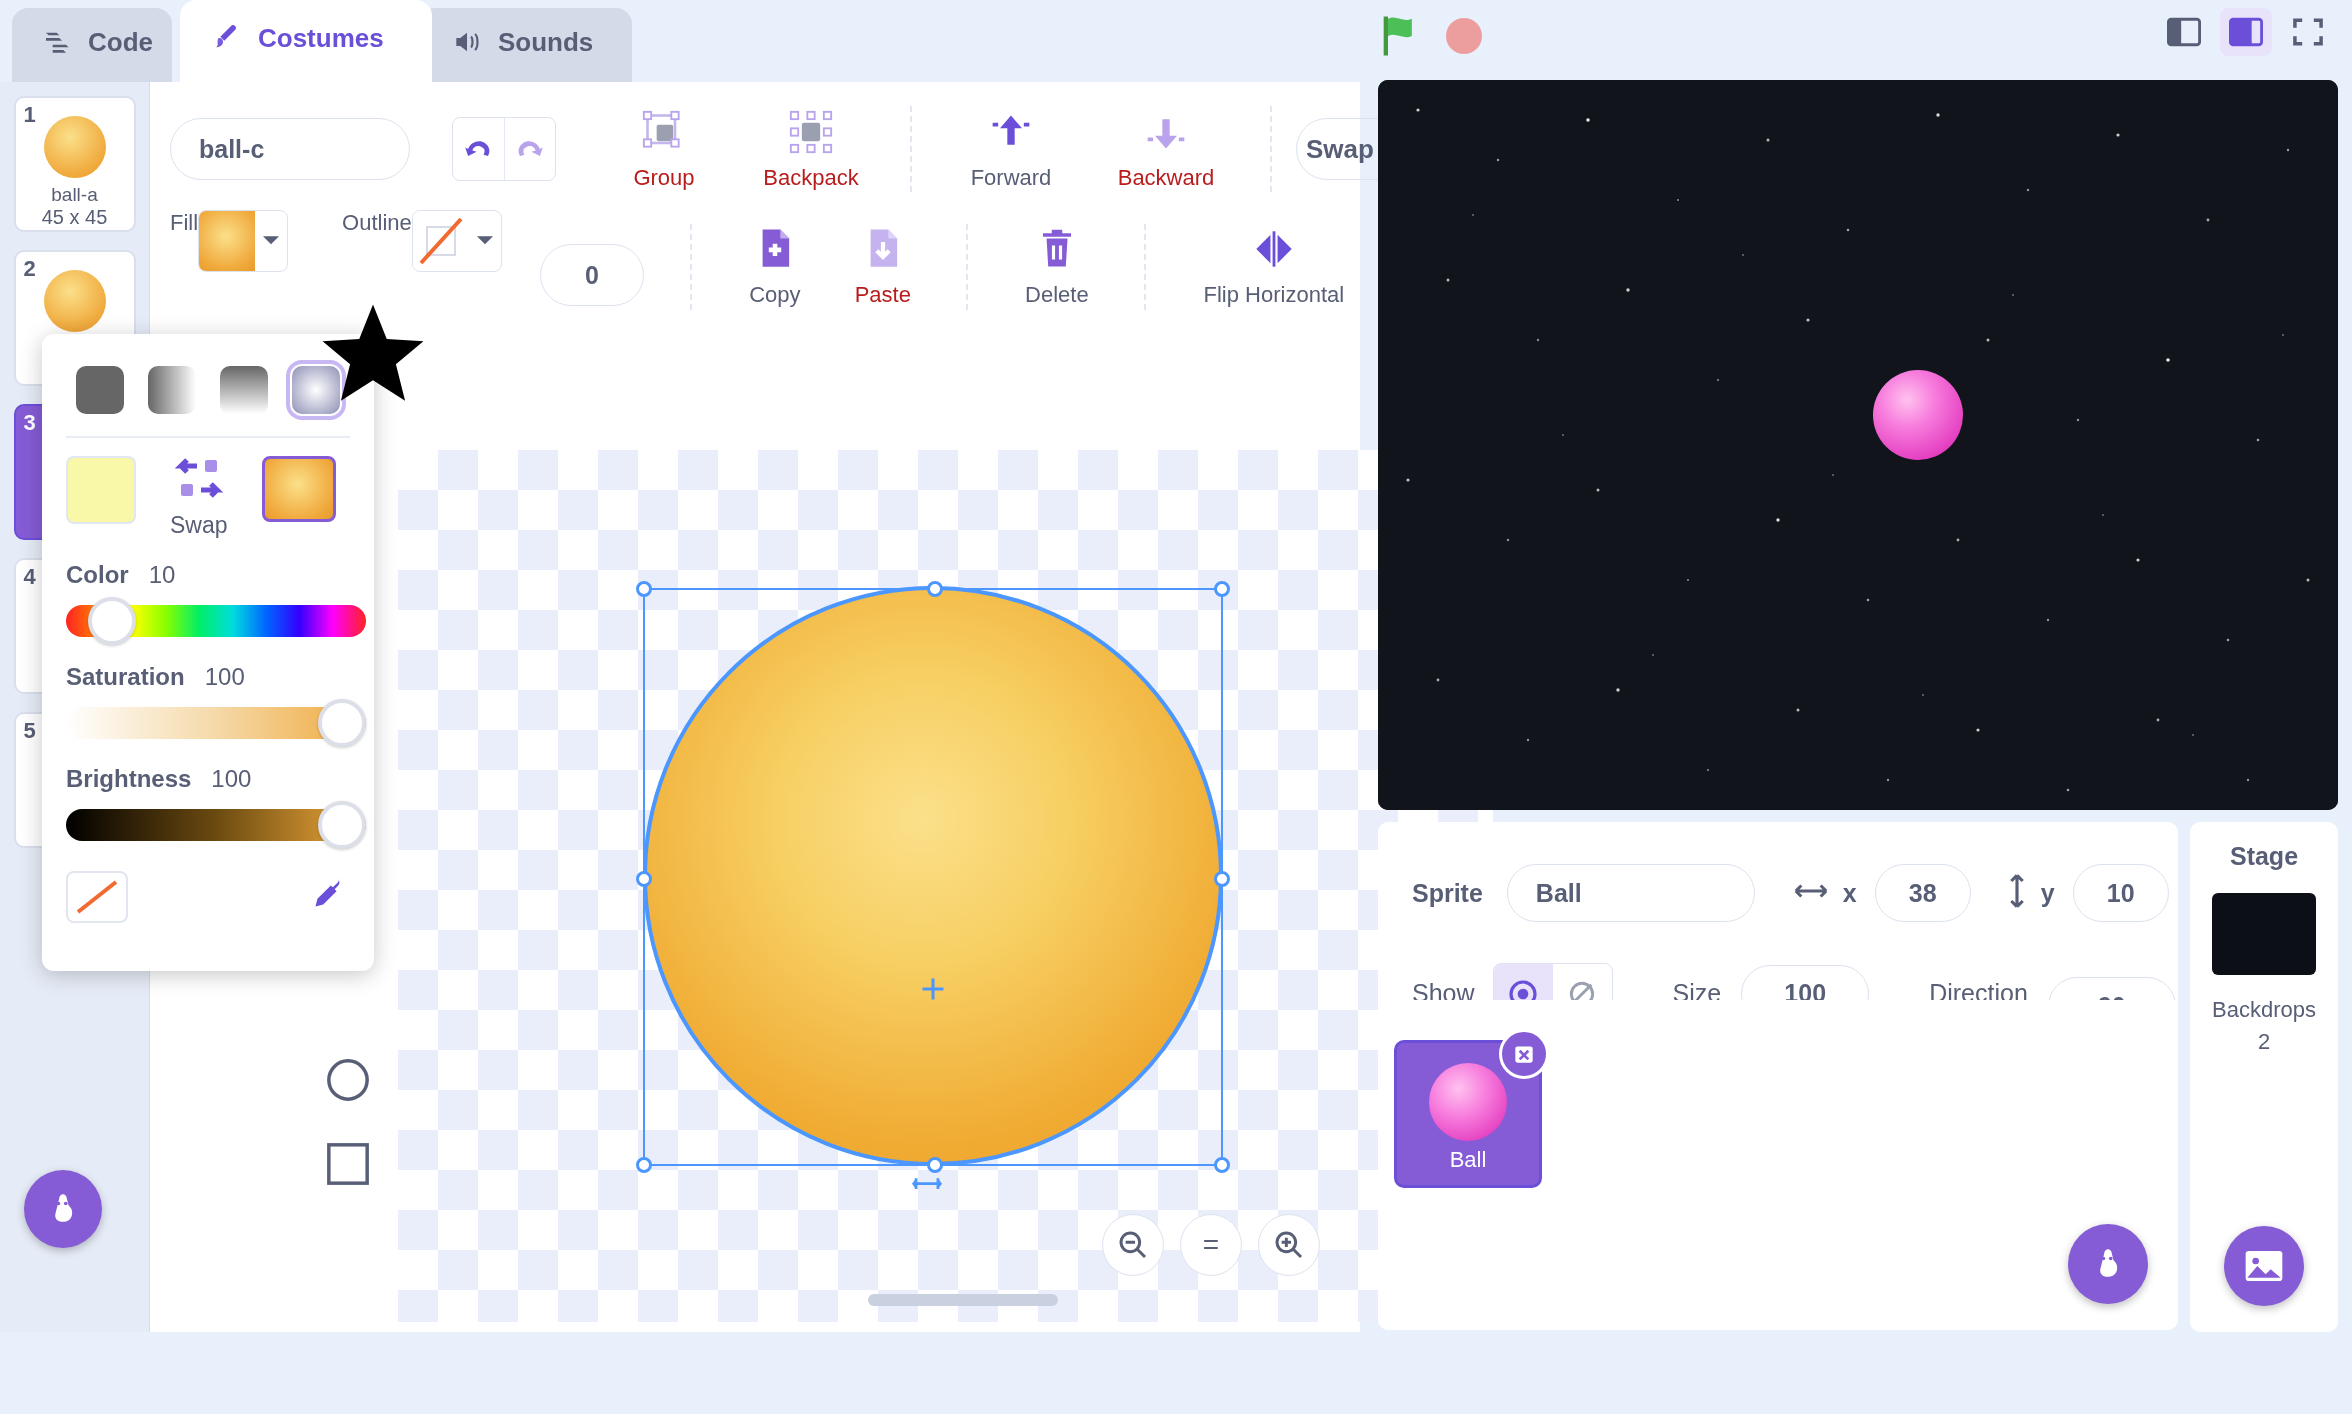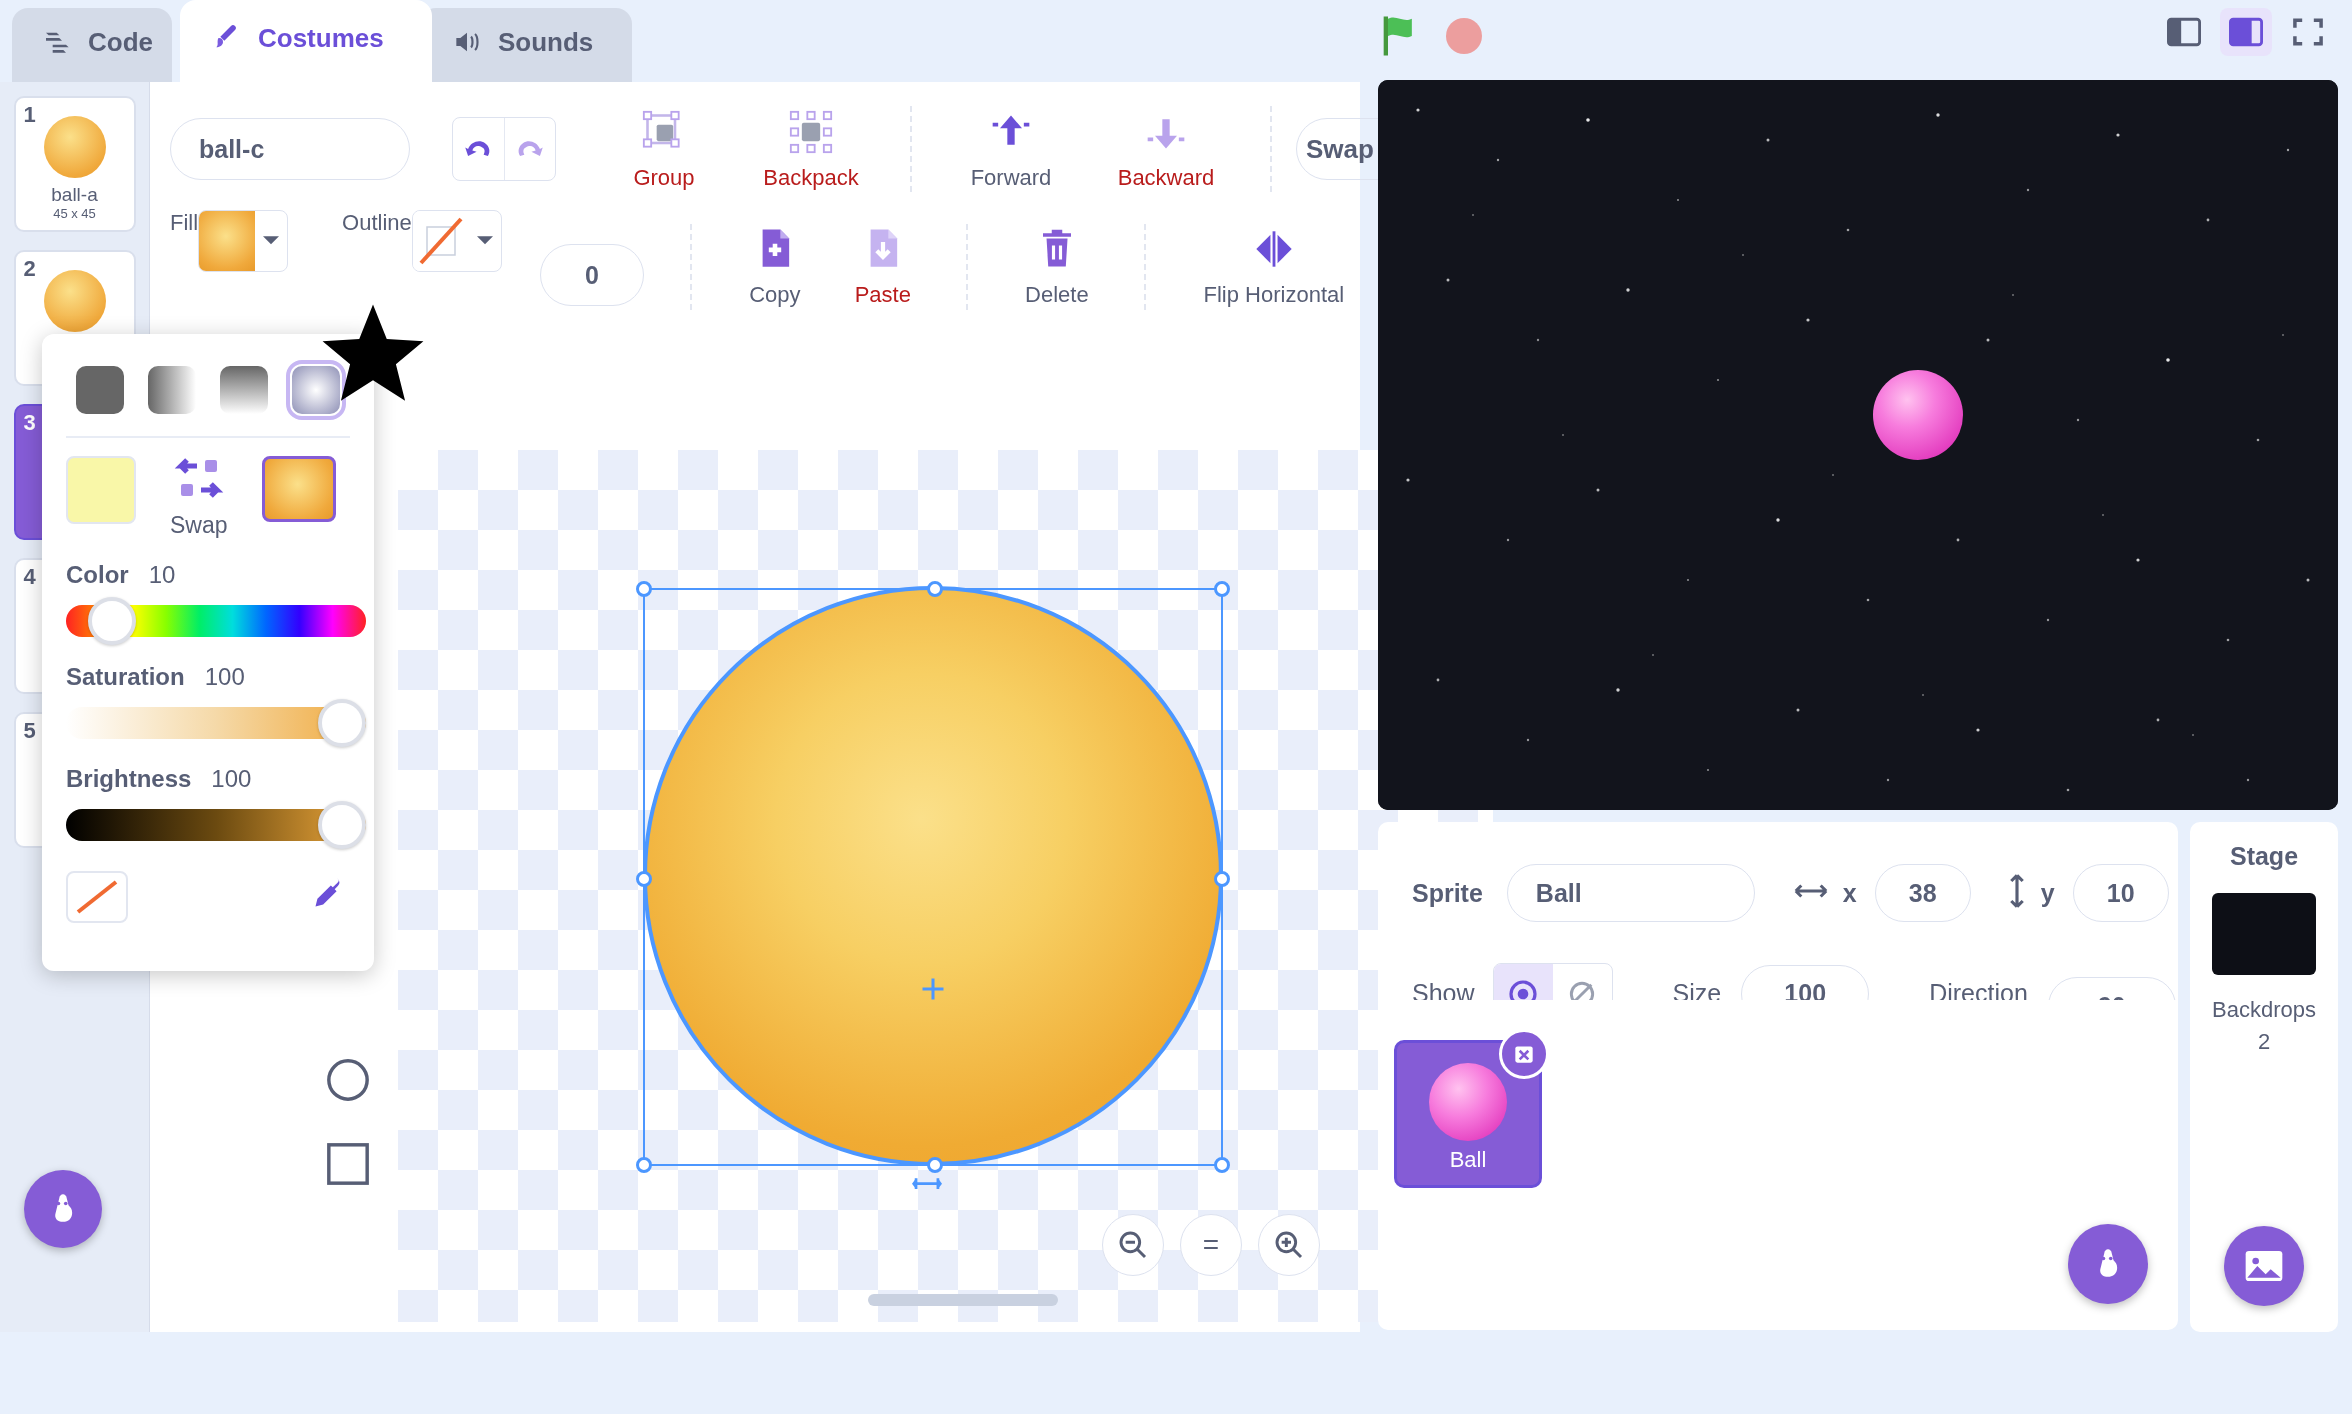--- a/index.html
+++ b/index.html
@@ -44,21 +44,21 @@
     background:#fff; border-radius:10px; border:2px solid #d9dfec;
     display:flex; flex-direction:column; align-items:center; justify-content:flex-start;
   }
   .costitem.sel { background:#855cd6; border-color:#6b4fd8; }
   .costitem .num {
     position:absolute; left:8px; top:4px; font-size:22px; color:#575e75; font-weight:bold;
   }
   .costitem.sel .num { color:#fff; }
   .costthumb { margin-top:18px; width:70px; height:62px; display:flex;align-items:center;justify-content:center;}
   .costname { font-size:19px; color:#575e75; margin-top:6px; }
-  .costdim { font-size:13px; color:#575e75; }
+  .costdim { font-size:20px; color:#575e75; }
   .costitem.sel .costname, .costitem.sel .costdim { color:#fff; }
 
   .addcostume {
     position:absolute; left:24px; bottom:84px; width:78px;height:78px;border-radius:50%;
     background:#855cd6; display:flex;align-items:center;justify-content:center;
     box-shadow:0 3px 8px rgba(0,0,0,.25);
   }
 
   
   .paint { position:absolute; left:150px; top:82px; width:1210px; height:1250px; background:#fff;

